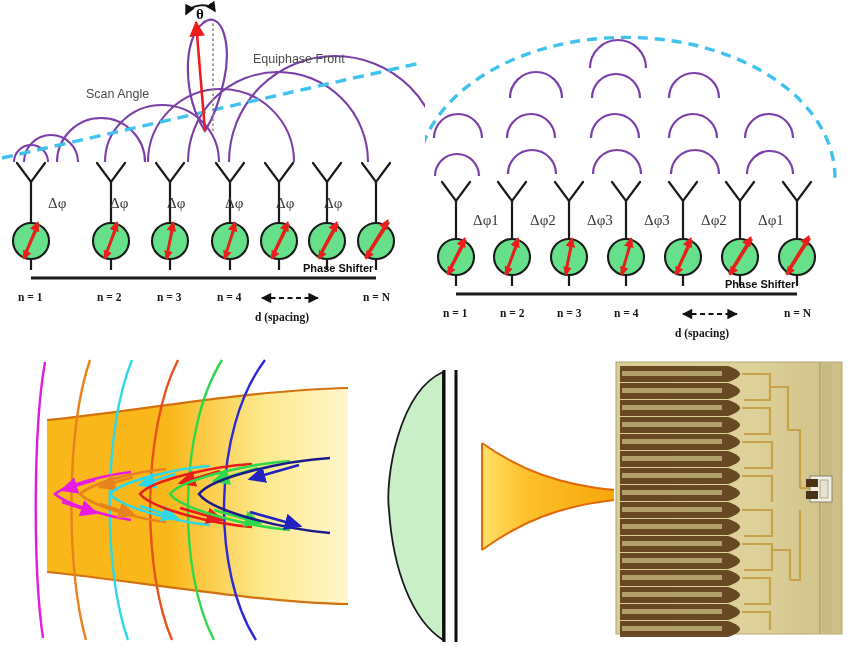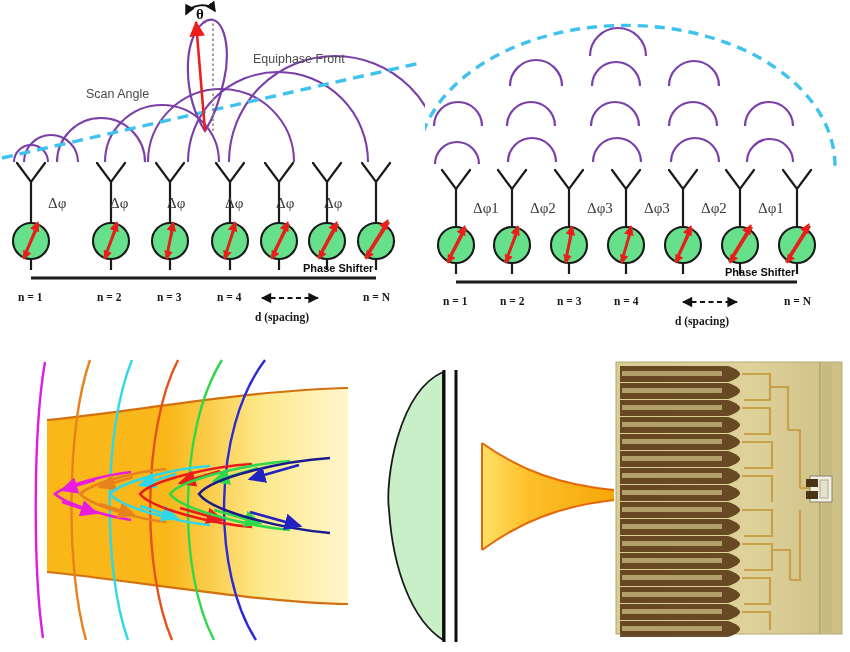--- a/index.html
+++ b/index.html
@@ -208,21 +208,21 @@
       <text class="n-lbl" x="97" y="301">n = 2</text>
       <text class="n-lbl" x="157" y="301">n = 3</text>
       <text class="n-lbl" x="217" y="301">n = 4</text>
       <text class="n-lbl" x="363" y="301">n = N</text>
 
       <line x1="262" y1="298" x2="318" y2="298" stroke="#111111" stroke-width="2" stroke-dasharray="5,3.5" marker-start="url(#blkArrowL)" marker-end="url(#blkArrow)"></line>
       <text class="d-lbl" x="255" y="321">d (spacing)</text>
     </svg>
   </div>
 
-  <div class="panel" style="left:425px; top:4px;">
+  <div class="panel" style="left:425px; top:16px;">
     <svg width="425" height="340" viewBox="0 0 425 340">
       <defs>
         <marker id="redArrowSm2" markerWidth="6" markerHeight="6" refX="4.8" refY="2.6" orient="auto">
           <path d="M0,0 L5.2,2.6 L0,5.2 z" fill="#ee1c1c"></path>
         </marker>
         <marker id="blkArrow2" markerWidth="6" markerHeight="6" refX="4.8" refY="2.6" orient="auto">
           <path d="M0,0 L5.2,2.6 L0,5.2 z" fill="#111111"></path>
         </marker>
         <marker id="blkArrowL2" markerWidth="6" markerHeight="6" refX="0.6" refY="2.6" orient="auto">
           <path d="M5.2,0 L0,2.6 L5.2,5.2 z" fill="#111111"></path>

